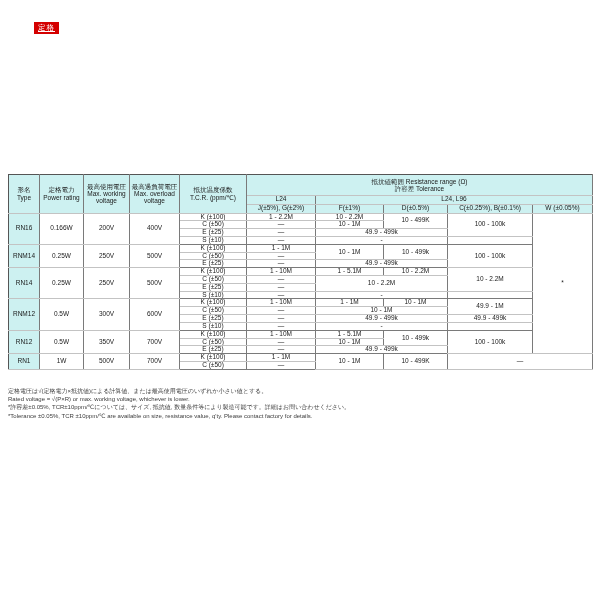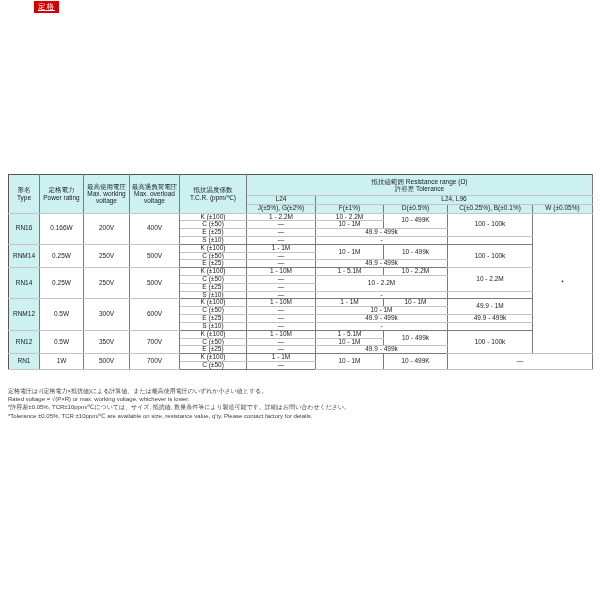--- a/index.html
+++ b/index.html
@@ -1,18 +1,18 @@
 <!DOCTYPE html>
 <html><head>
 <meta charset="utf-8">
 <style>
   html,body{margin:0;padding:0;}
   body{width:600px;height:600px;background:#ffffff;position:relative;
        font-family:"Liberation Sans","DejaVu Sans",sans-serif;color:#1a1a1a;}
-  .badge{position:absolute;left:34px;top:1px;background:#d40000;color:#fff;
+  .badge{position:absolute;left:34px;top:22px;background:#d40000;color:#fff;
          font-size:7.5px;line-height:12px;padding:0 4px;letter-spacing:1px;text-decoration:underline;}
   table.spec{position:absolute;left:8px;top:174px;border-collapse:collapse;
              table-layout:fixed;border:1px solid #555;}
   table.spec td{border-right:1px solid #7a7a7a;border-bottom:1px solid #c3c3c3;
                 padding:0;text-align:center;vertical-align:middle;
                 font-size:6.5px;line-height:1.05;overflow:hidden;white-space:nowrap;}
   tr.ge td{border-bottom:1px solid #7a7a7a;}
   td.hd{background:#cdf1f1;font-size:6px;border-bottom:1px solid #7a7a7a;}
   td.typ{background:#cdf1f1;}
   tr.dr{height:7.6px;}

